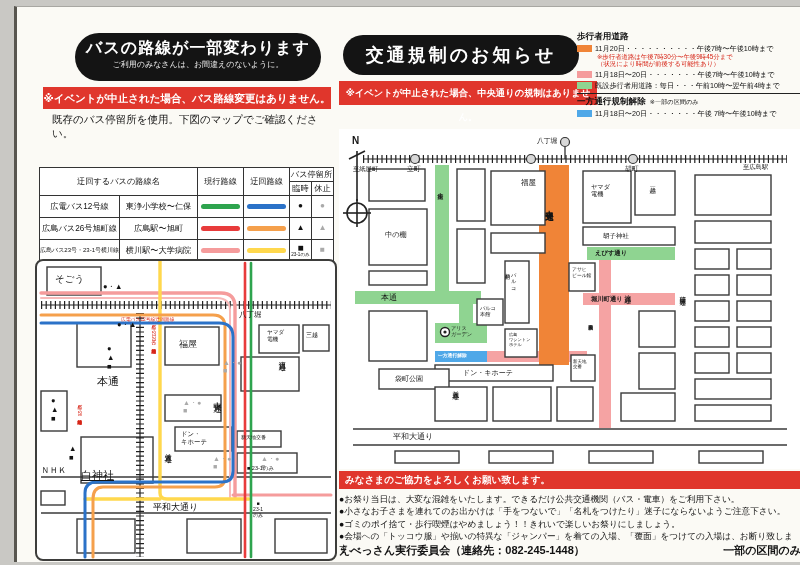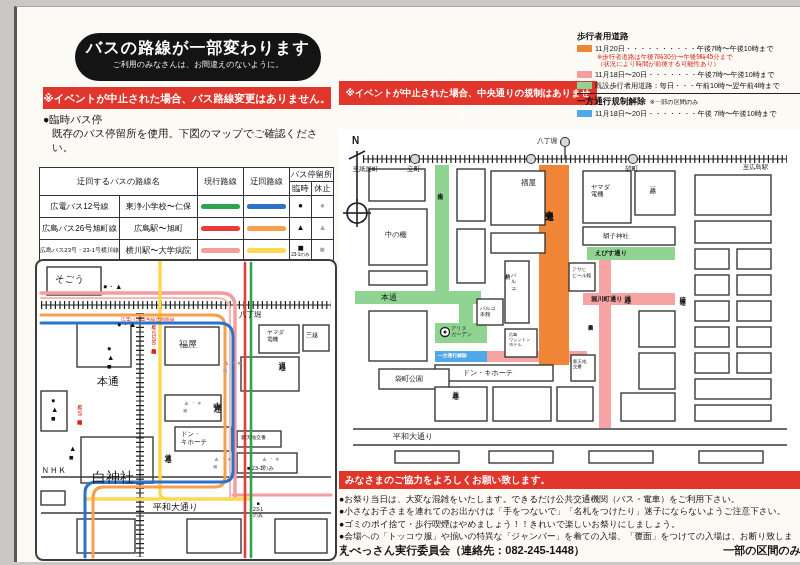--- a/index.html
+++ b/index.html
@@ -59,21 +59,20 @@
 <div class="page">
 
   <div class="abs redbar lp-alert" style="left:26px;top:80px;width:288px;height:22px;">※イベントが中止された場合、バス路線変更はありません。</div>
 
   <div class="abs capsule" style="left:58px;top:26px;width:246px;height:48px;">
     <div class="lp-title">バスの路線が一部変わります</div>
     <div class="lp-sub">ご利用のみなさんは、お間違えのないように。</div>
   </div>
 
   <div class="abs lp-info" style="left:26px;top:106px;width:294px;">
-    <div class="bh">●臨時バス停</div>
     <div class="bb">既存のバス停留所を使用。下図のマップでご確認ください。</div>
   </div>
 
   <table class="bus abs" style="left:22px;top:160px;">
     <colgroup>
         <col style="width:80px">
         <col style="width:78px">
         <col style="width:46px">
         <col style="width:46px">
         <col style="width:22px">
@@ -181,21 +180,21 @@
     <div class="lbl" style="left:142px;top:78px;font-size:9px;">福屋</div>
     <div class="lbl" style="left:230px;top:68px;font-size:5.6px;">ヤマダ
 電機</div>
     <div class="lbl" style="left:269px;top:71px;font-size:6px;">三越</div>
     <div class="lbl" style="left:60px;top:114px;font-size:11px;">本通</div>
     <div class="lbl v" style="left:176px;top:134px;font-size:8.5px;">中央通り</div>
     <div class="lbl v" style="left:240px;top:94px;font-size:7.5px;">流川通り</div>
     <div class="lbl" style="left:144px;top:169px;font-size:6.4px;">ドン・
 キホーテ</div>
     <div class="lbl v" style="left:126px;top:186px;font-size:7.5px;">並木通り</div>
-    <div class="lbl" style="left:55px;top:208px;font-size:14px;">白神社</div>
+    <div class="lbl" style="left:44px;top:208px;font-size:11px;text-decoration:underline;">白神社</div>
     <div class="lbl" style="left:4px;top:204px;font-size:8.5px;">ＮＨＫ</div>
     <div class="lbl" style="left:204px;top:174px;font-size:5px;">新天地交番</div>
     <div class="lbl" style="left:116px;top:241px;font-size:9px;">平和大通り</div>
     <div class="lbl redtxt" style="left:84px;top:56px;font-size:4.8px;">広電バス12号線迂回路線</div>
     <div class="lbl v redtxt" style="left:114px;top:60px;font-size:4.5px;letter-spacing:0;">広島バス23号・23-1号横川線迂回路線</div>
     <div class="lbl v redtxt" style="left:40px;top:140px;font-size:4.5px;letter-spacing:0;">広島バス26号旭町線迂回路線</div>
     
     <div class="lbl sym" style="left:66px;top:22px;font-size:7.5px;">●・▲</div>
     <div class="lbl sym" style="left:80px;top:60px;font-size:7.5px;">●・▲</div>
     <div class="lbl sym" style="left:70px;top:84px;font-size:7.5px;">●
@@ -213,20 +212,23 @@
 ■</div>
     <div class="lbl sym" style="left:14px;top:136px;font-size:7.5px;">●
 ▲
 ■</div>
     <div class="lbl" style="left:210px;top:204px;font-size:5.5px;">■ 23-1のみ</div>
     <div class="lbl" style="left:216px;top:240px;font-size:5px;text-align:center;">■
 23-1
 のみ</div>
   </div>
 
+  <div class="abs capsule" style="left:326px;top:28px;width:236px;height:40px;">
+    <div class="rp-title">交通規制のお知らせ</div>
+  </div>
 
   <div class="abs redbar rp-alert" style="left:322px;top:74px;width:258px;height:24px;">※イベントが中止された場合、中央通りの規制はありません。</div>
 
   <div class="abs legend" style="left:560px;top:24px;width:226px;">
     <div class="lg-title">歩行者用道路</div>
     <div class="lg-row">
       <span class="chip" style="background: rgb(240, 132, 55);"></span>
       <span>11月20日・・・・・・・・・・午後7時〜午後10時まで</span>
     </div>
     <div class="lg-note">※歩行者道路は午後7時30分〜午後9時45分まで</div>

